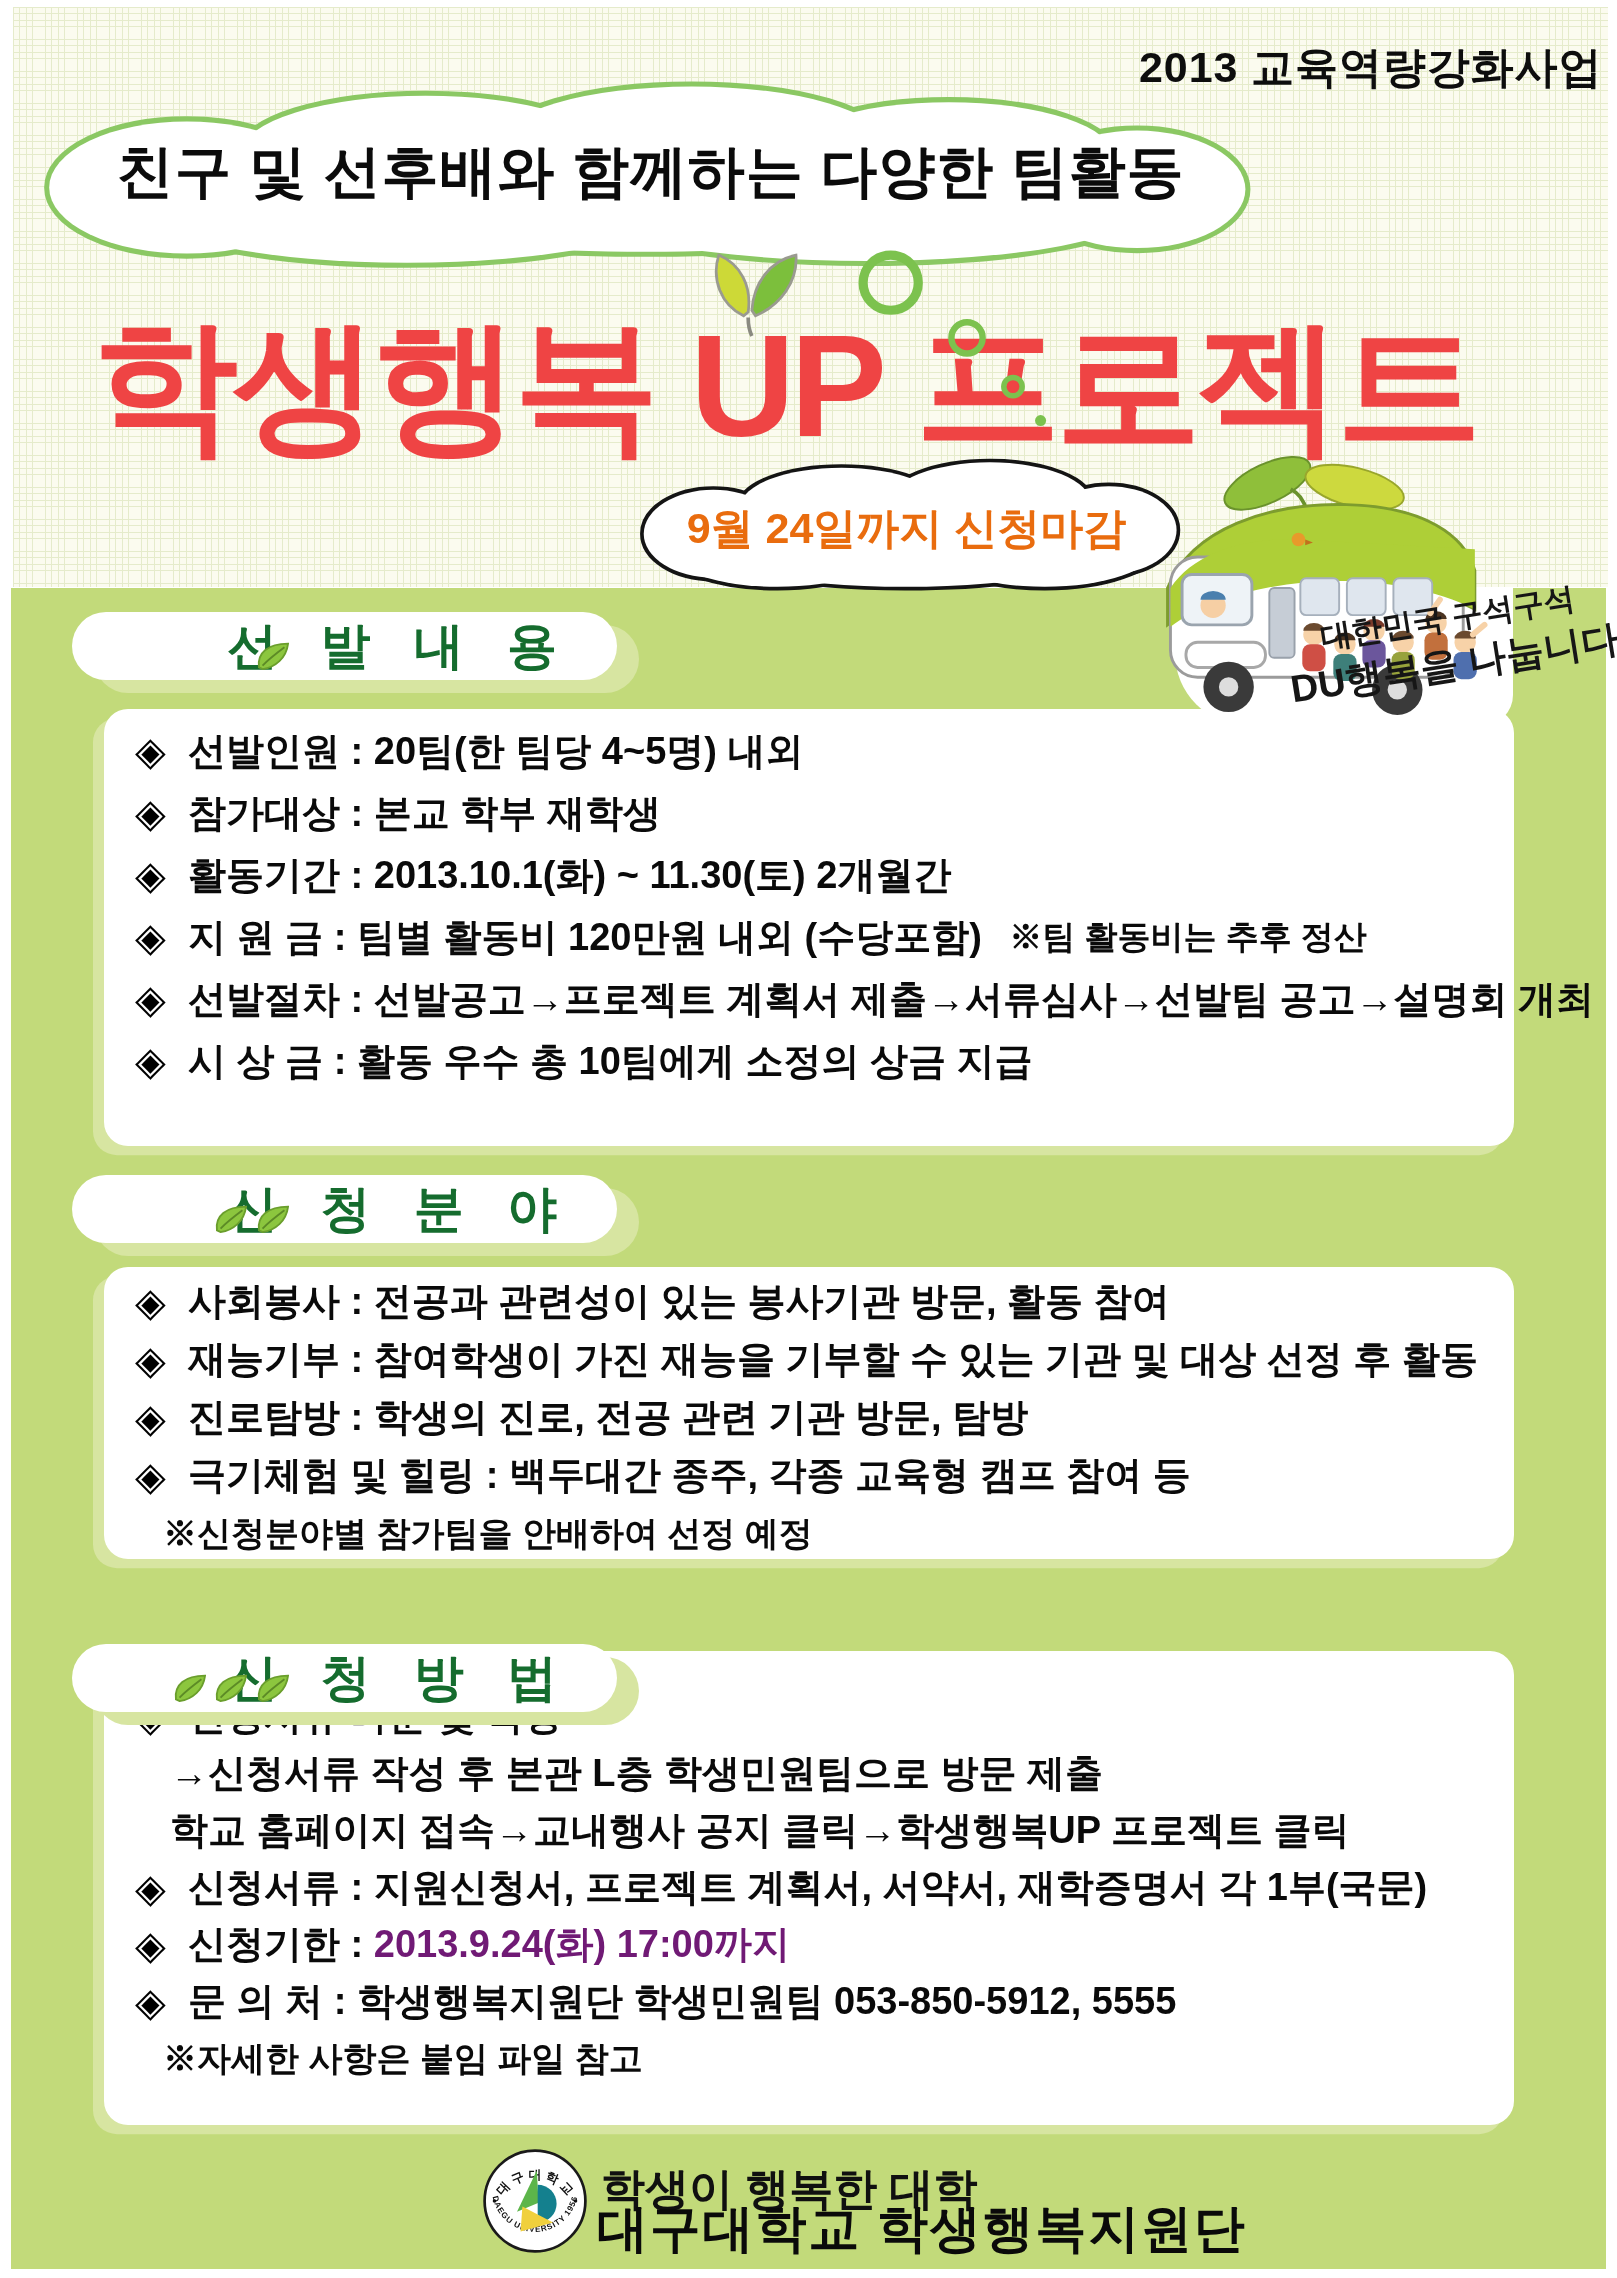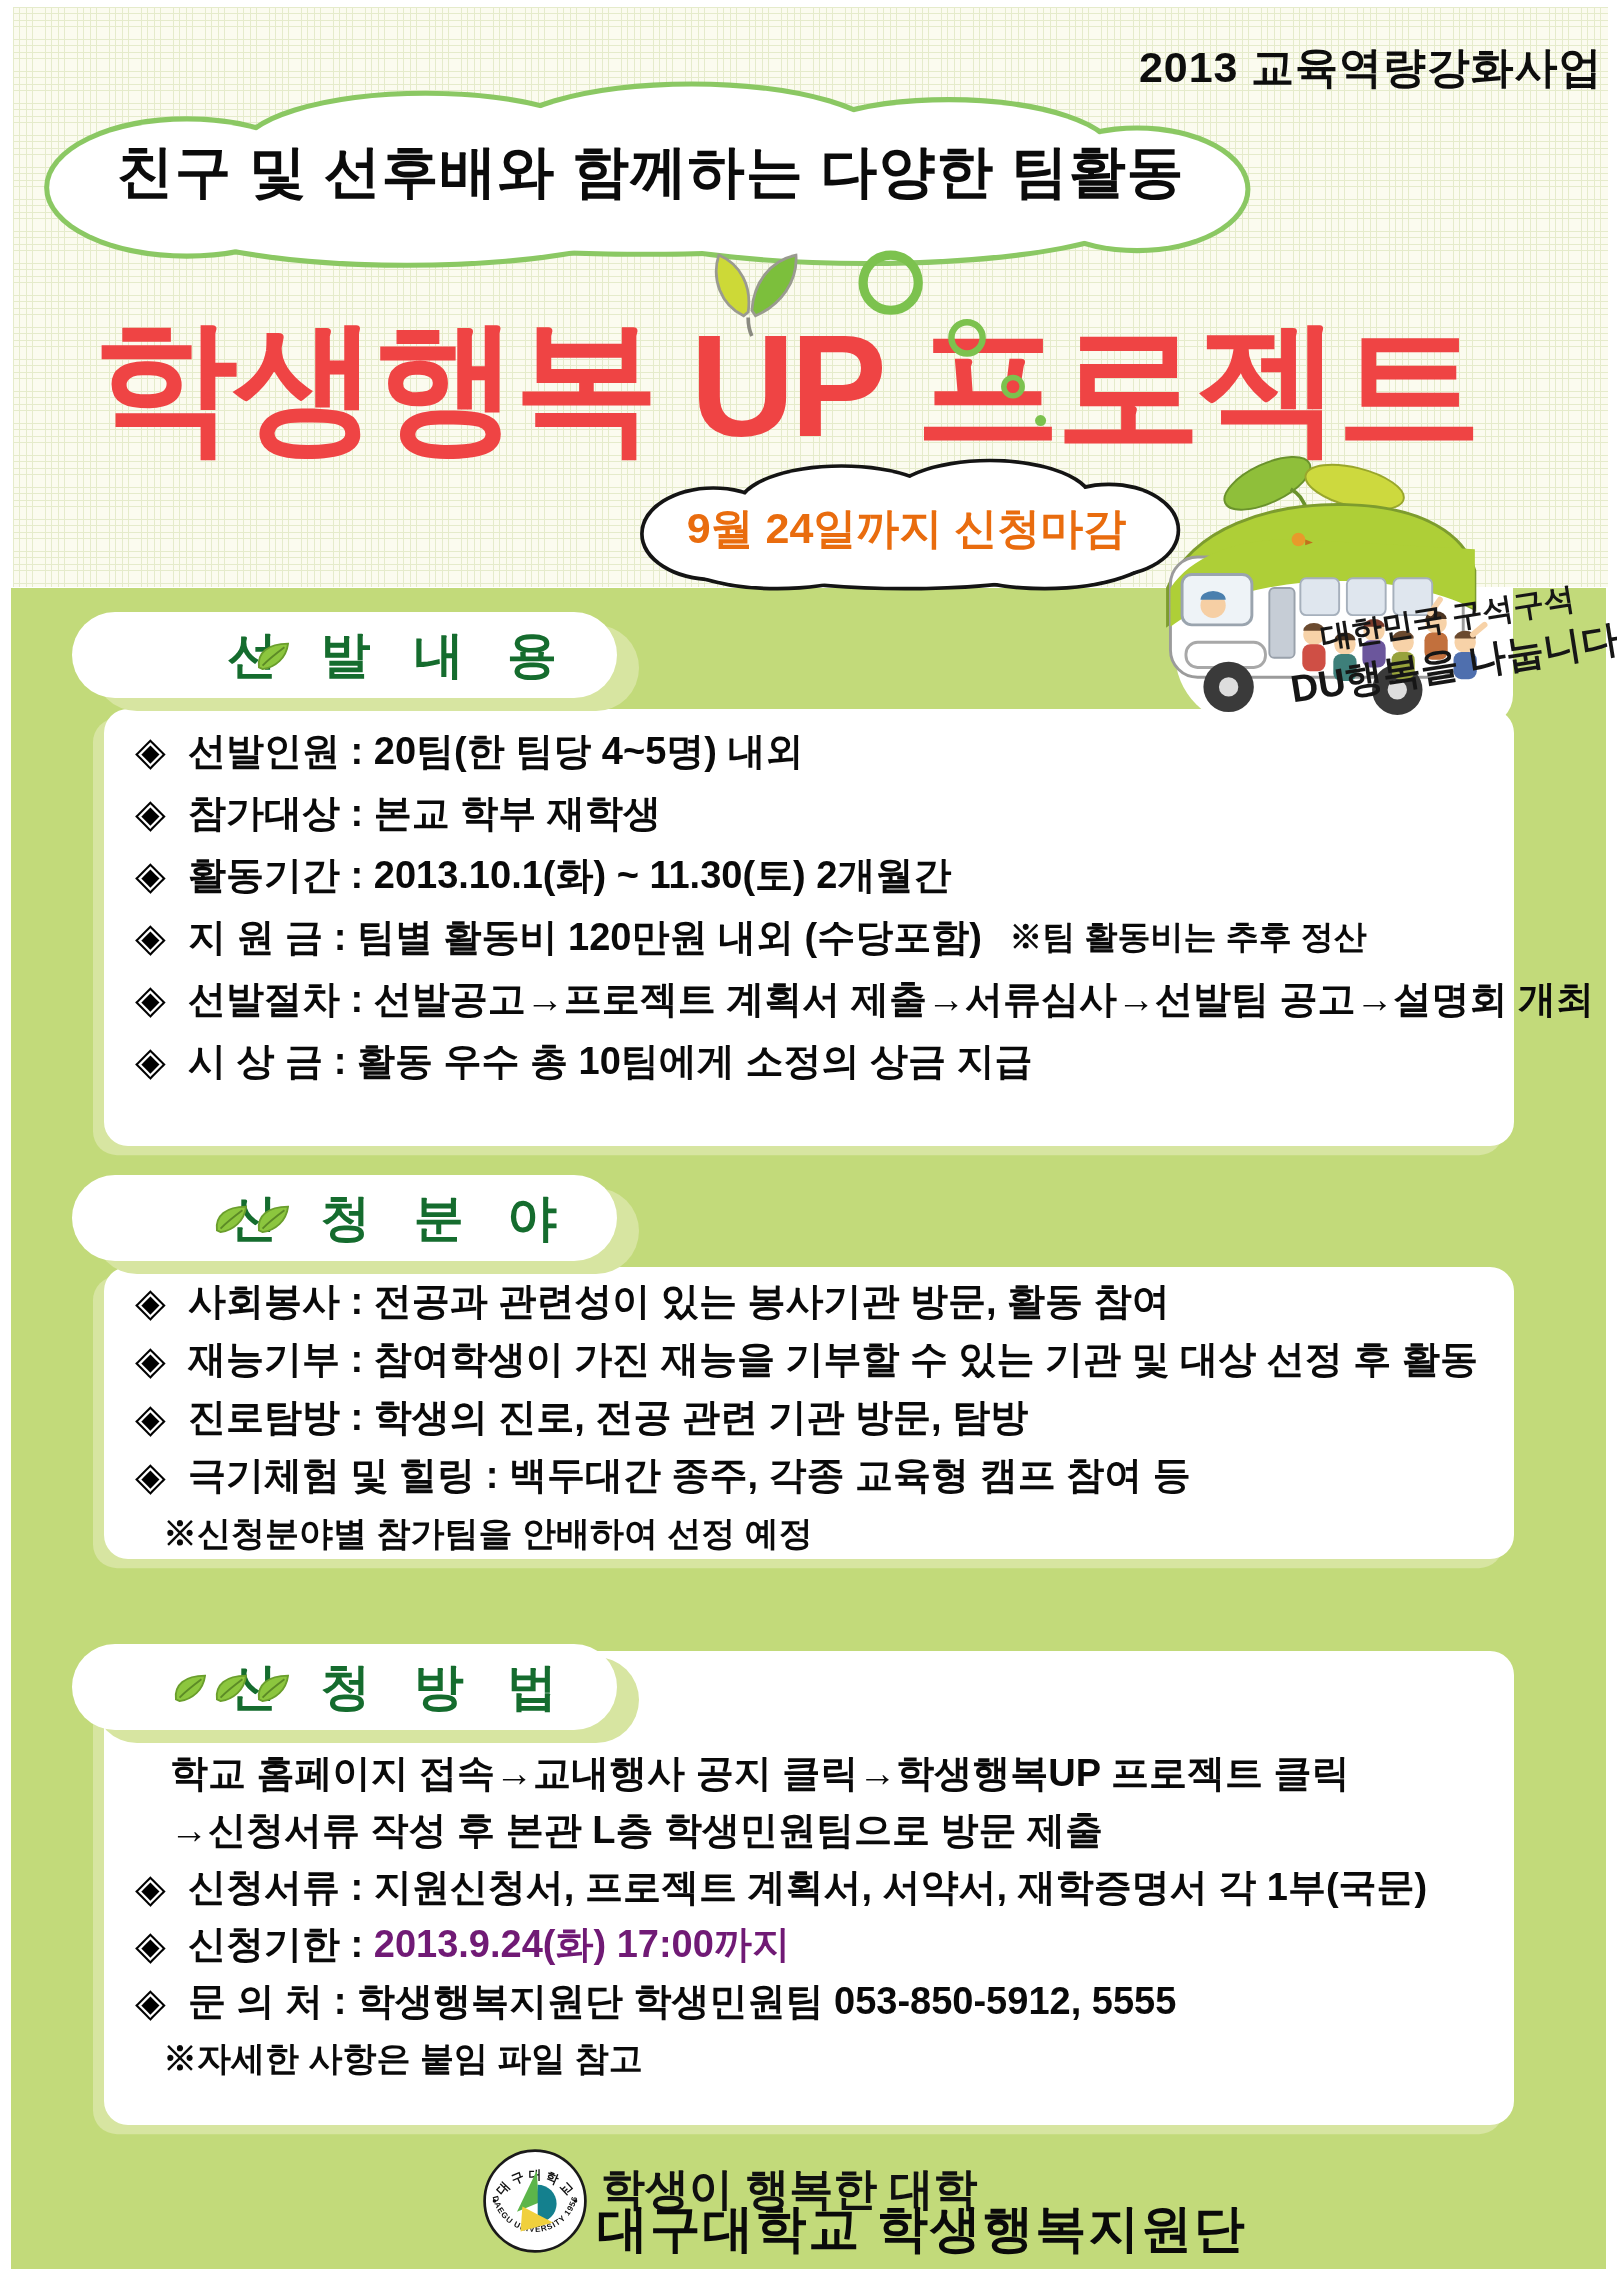--- a/index.html
+++ b/index.html
@@ -53,21 +53,21 @@
   .bus-svg { left:1153px; top:441px; width:349px; height:294px; z-index:2; }
   .bus-caption {
     left:1278px; top:597px; width:347px; text-align:center;
     transform:rotate(-9deg); color:#161616; font-weight:700; z-index:3;
   }
   .bus-caption .l1 { font-size:31px; line-height:42px; white-space:nowrap; }
   .bus-caption .l2 { font-size:38px; line-height:50px; white-space:nowrap; }
 
   
   .pill {
-    left:72px; width:545px; height:86px;
+    left:72px; width:545px; height:68px;
     background:#ffffff; border-radius:44px;
     box-shadow:22px 13px 0 #d7e5a1;
     display:flex; align-items:center; justify-content:center;
     z-index:2;
   }
   .pill .leaves {
     position:absolute; left:55px; top:0; height:86px; width:165px;
     display:flex; align-items:center; justify-content:flex-end; gap:4.6px;
   }
   .pill .sec-title {
@@ -311,24 +311,24 @@
       </svg>
   </span>
   <span class="sec-title">신 청 방 법</span>
 </div>
 <div class="abs box box-3">
   <div class="item">
       <span class="bullet">◈</span>
       <span>신청서류 다운 및 작성</span>
     </div>
   <div class="item cont">
+      <span>→신청서류 작성 후 본관 L층 학생민원팀으로 방문 제출</span>
+    </div>
+  <div class="item cont">
       <span>학교 홈페이지 접속→교내행사 공지 클릭→학생행복UP 프로젝트 클릭</span>
-    </div>
-  <div class="item cont">
-      <span>→신청서류 작성 후 본관 L층 학생민원팀으로 방문 제출</span>
     </div>
   <div class="item">
       <span class="bullet">◈</span>
       <span>신청서류 : 지원신청서, 프로젝트 계획서, 서약서, 재학증명서 각 1부(국문)</span>
     </div>
   <div class="item">
       <span class="bullet">◈</span>
       <span><span>신청기한 : </span><span class="red">2013.9.24(화) 17:00까지</span></span>
     </div>
   <div class="item">

